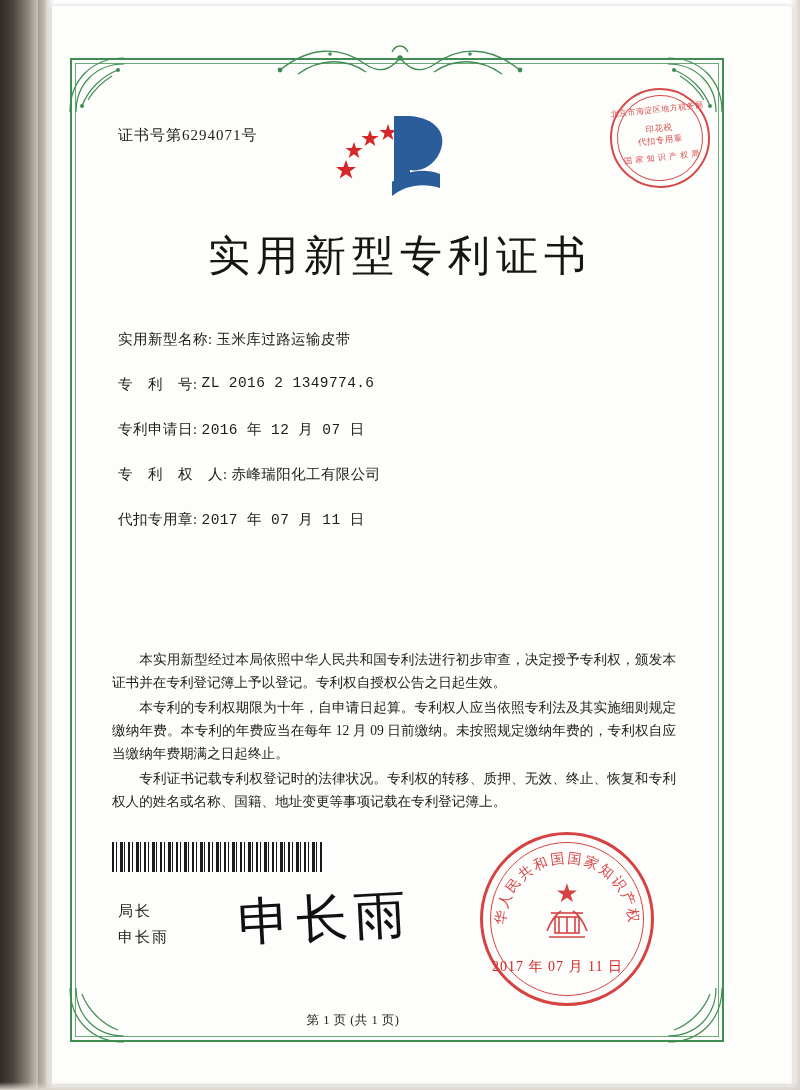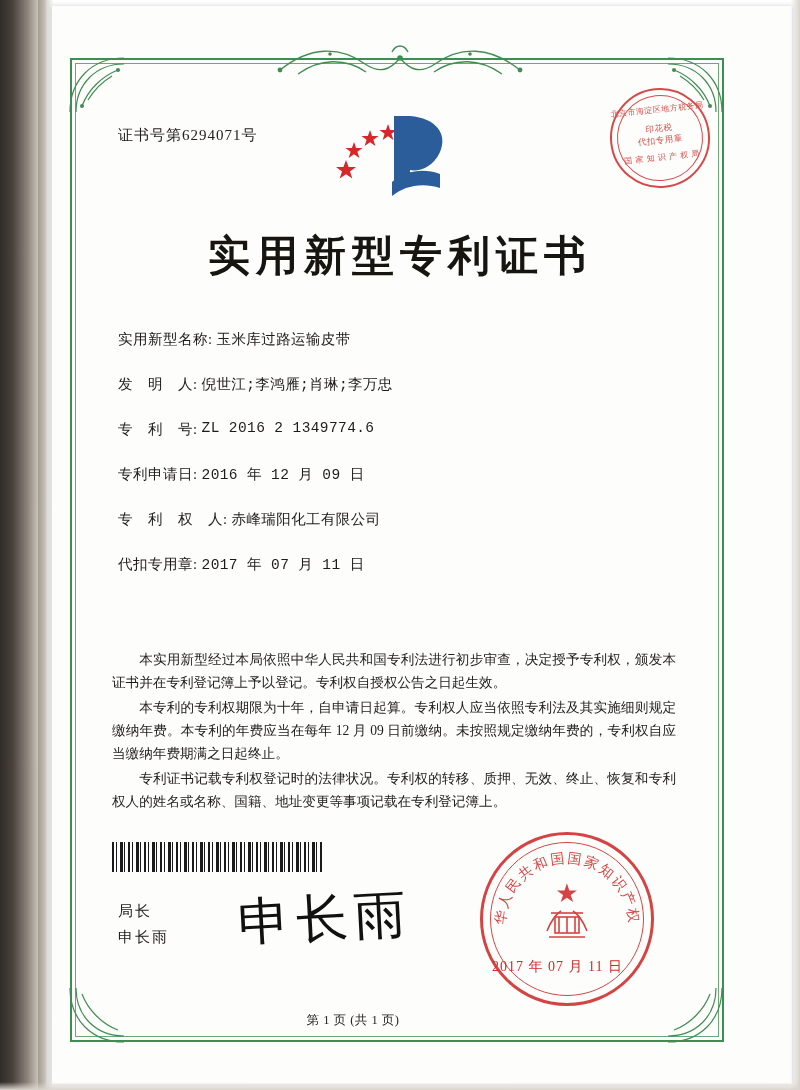--- a/index.html
+++ b/index.html
@@ -134,21 +134,21 @@
   .seal-top .l3 { top: 45px; }
   .seal-top .l4 { top: 62px; font-size: 8px; }
 
   
   .cert-title {
     position: absolute;
     left: 0; top: 228px;
     width: 800px;
     text-align: center;
     font-size: 42px;
-    font-weight: bold;
+    font-weight: normal;
     letter-spacing: 6px;
     color: #16150f;
     font-family: "DejaVu Serif", "Liberation Serif", serif;
   }
 
   
   .fields {
     position: absolute;
     left: 118px; top: 330px;
     width: 560px;
@@ -385,30 +385,26 @@
   </div>
 
   <div class="cert-title">实用新型专利证书</div>
 
   <div class="fields">
     <div class="field-row">
       <span class="field-label">实用新型名称:</span>
       <span class="field-value">玉米库过路运输皮带</span>
     </div>
     <div class="field-row">
-      <span class="field-label">发　明　人:</span>
-      <span class="field-value">倪世江;李鸿雁;肖琳;李万忠</span>
-    </div>
-    <div class="field-row">
       <span class="field-label">专　利　号:</span>
       <span class="field-value">ZL 2016 2 1349774.6</span>
     </div>
     <div class="field-row">
       <span class="field-label">专利申请日:</span>
-      <span class="field-value">2016 年 12 月 09 日</span>
+      <span class="field-value">2016 年 12 月 07 日</span>
     </div>
     <div class="field-row">
       <span class="field-label">专　利　权　人:</span>
       <span class="field-value">赤峰瑞阳化工有限公司</span>
     </div>
     <div class="field-row">
       <span class="field-label">代扣专用章:</span>
       <span class="field-value">2017 年 07 月 11 日</span>
     </div>
   </div>

